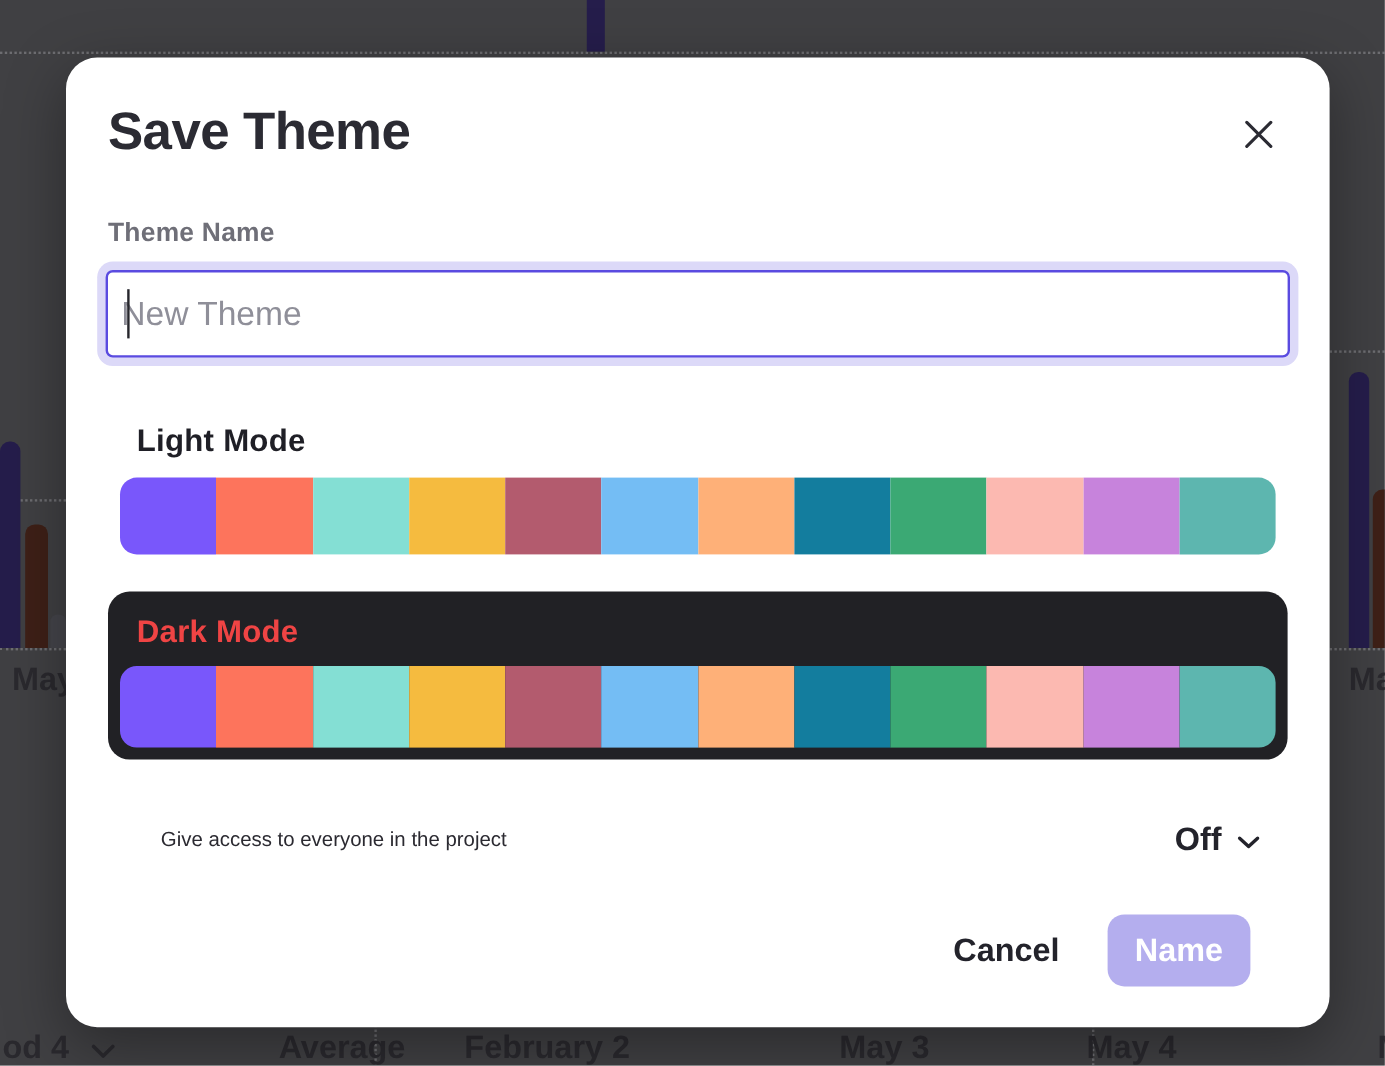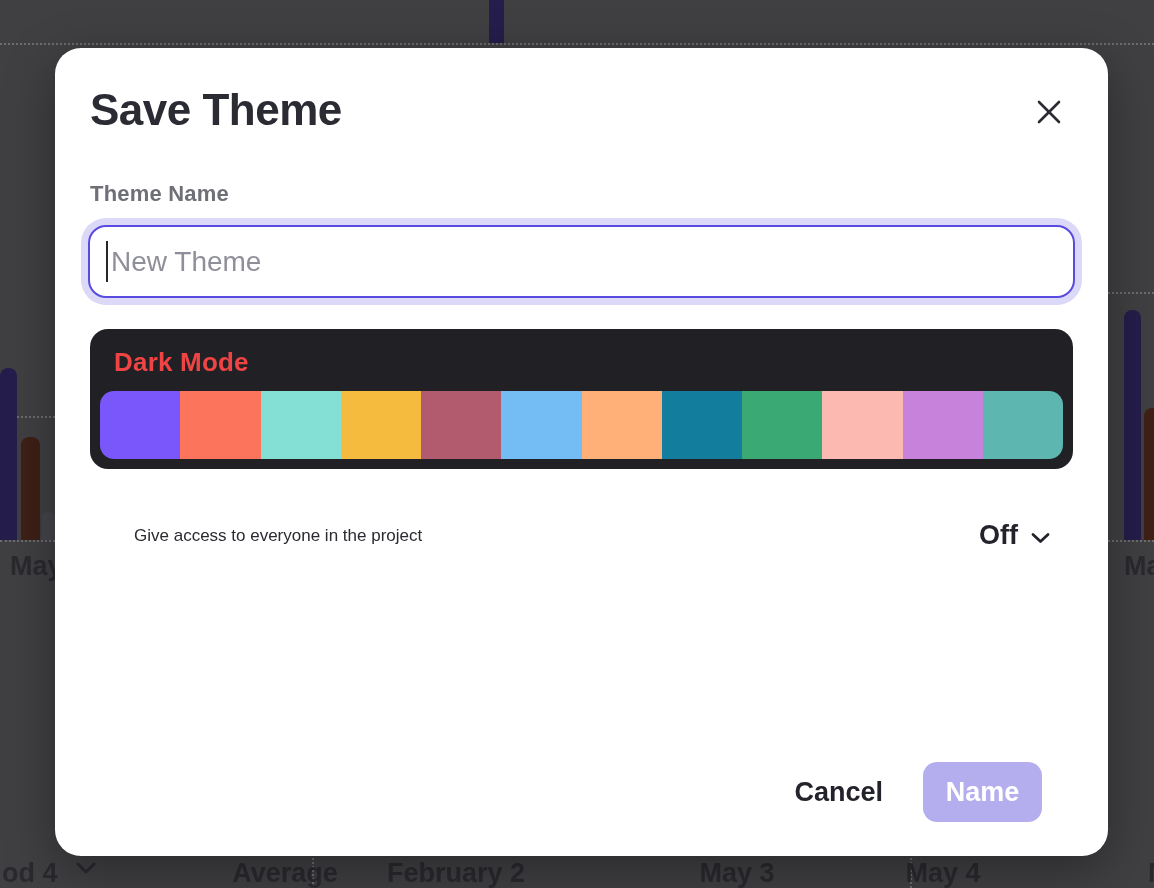--- a/index.html
+++ b/index.html
@@ -13,21 +13,21 @@
   
   .bg-el { position:absolute; }
   .dotted-h { height:0; border-top:2px dotted rgba(165,165,170,.45); }
   .dotted-v { width:0; border-left:2px dotted rgba(165,165,170,.45); }
   .bar { position:absolute; border-radius:8px 8px 0 0; }
   .bg-label {
     position:absolute; color:var(--dim-text,#2a292e);
     font-size:27px; font-weight:600; white-space:nowrap;
   }
   .bottom-label { top:858px; transform:translateX(-50%); }
-  .period-group { position:absolute; left:2px; top:858px; display:flex; gap:18px; }
+  .period-group { position:absolute; left:2px; top:858px; display:flex; align-items:center; gap:18px; }
   .period-group svg { margin-top:4px; }
 
   
   .modal {
     position:absolute; left:55px; top:48px; width:1053px; height:808px;
     background:#fff; border-radius:26px;
     box-shadow:0 14px 50px rgba(0,0,0,.35);
     padding:38px 35px 34px 35px;
     display:flex; flex-direction:column;
   }
@@ -40,23 +40,23 @@
     background:none; border:none; cursor:pointer; padding:4px; margin-top:8px; margin-right:6px;
     display:flex; align-items:center; justify-content:center;
   }
   .field-label {
     margin-top:47px; font-size:22px; font-weight:700;
     color:var(--muted-label,#6f6f78); letter-spacing:.2px;
   }
   .input-wrap { position:relative; margin-top:18px; margin-left:-2px; margin-right:-2px; }
   .theme-input {
     width:100%; height:73px;
-    border:2.5px solid var(--accent,#5a4be0); border-radius:18px;
+    border:2.5px solid var(--accent,#5a4be0); border-radius:6px;
     box-shadow:0 0 0 7px var(--focus-ring,#dcd9f8);
-    font-size:28px; color:#2b2b33; padding:0 21px;
+    font-size:28px; color:#2b2b33; padding:0 11px;
     font-family:"Liberation Sans", sans-serif; outline:none;
   }
   .theme-input::placeholder { color:var(--placeholder,#8f8f99); }
   .caret {
     position:absolute; left:18px; top:16px; width:2px; height:41px;
     background:#26262c; animation:blink 1.1s steps(1) infinite;
   }
   @keyframes blink { 50% { opacity:0; } }
 
   .section-label {
@@ -149,20 +149,37 @@
       </svg>
     </button>
   </div>
 
   <div class="field-label">Theme Name</div>
   <div class="input-wrap">
     <input class="theme-input" type="text" placeholder="New Theme" style="">
     <div class="caret"></div>
   </div>
 
+  <div class="light-section">
+    <div class="section-label">Light Mode</div>
+    <div class="palette-row">
+        <div class="swatch" style="background: rgb(121, 87, 251);"></div>
+        <div class="swatch" style="background: rgb(253, 116, 92);"></div>
+        <div class="swatch" style="background: rgb(132, 223, 212);"></div>
+        <div class="swatch" style="background: rgb(245, 187, 63);"></div>
+        <div class="swatch" style="background: rgb(179, 91, 110);"></div>
+        <div class="swatch" style="background: rgb(116, 189, 244);"></div>
+        <div class="swatch" style="background: rgb(254, 176, 120);"></div>
+        <div class="swatch" style="background: rgb(19, 125, 158);"></div>
+        <div class="swatch" style="background: rgb(59, 169, 116);"></div>
+        <div class="swatch" style="background: rgb(252, 185, 177);"></div>
+        <div class="swatch" style="background: rgb(199, 131, 220);"></div>
+        <div class="swatch" style="background: rgb(93, 182, 175);"></div>
+      </div>
+  </div>
 
   <div class="dark-card">
     <div class="section-label">Dark Mode</div>
     <div class="palette-row">
         <div class="swatch" style="background: rgb(121, 87, 251);"></div>
         <div class="swatch" style="background: rgb(253, 116, 92);"></div>
         <div class="swatch" style="background: rgb(132, 223, 212);"></div>
         <div class="swatch" style="background: rgb(245, 187, 63);"></div>
         <div class="swatch" style="background: rgb(179, 91, 110);"></div>
         <div class="swatch" style="background: rgb(116, 189, 244);"></div>

